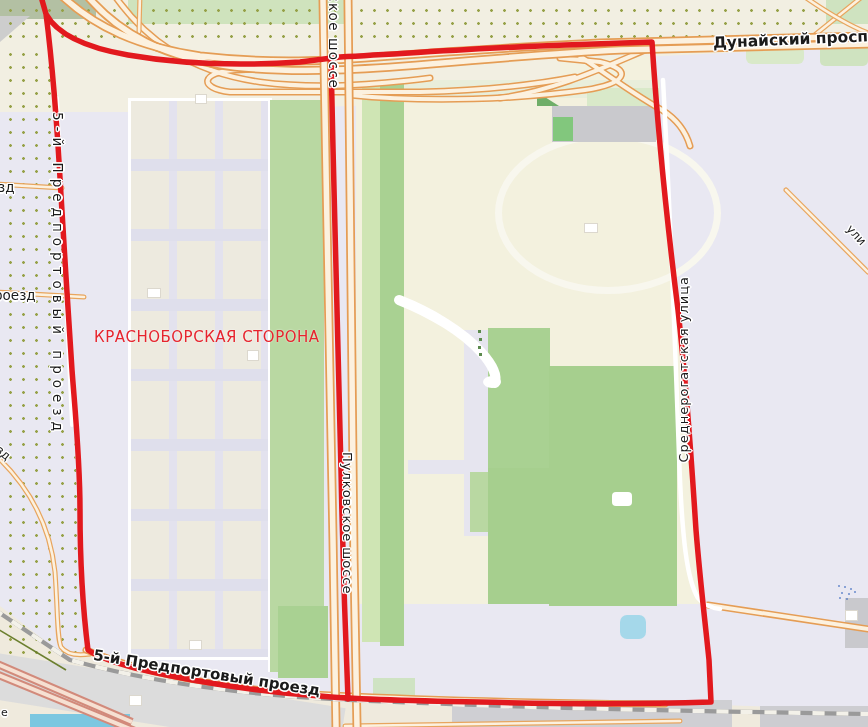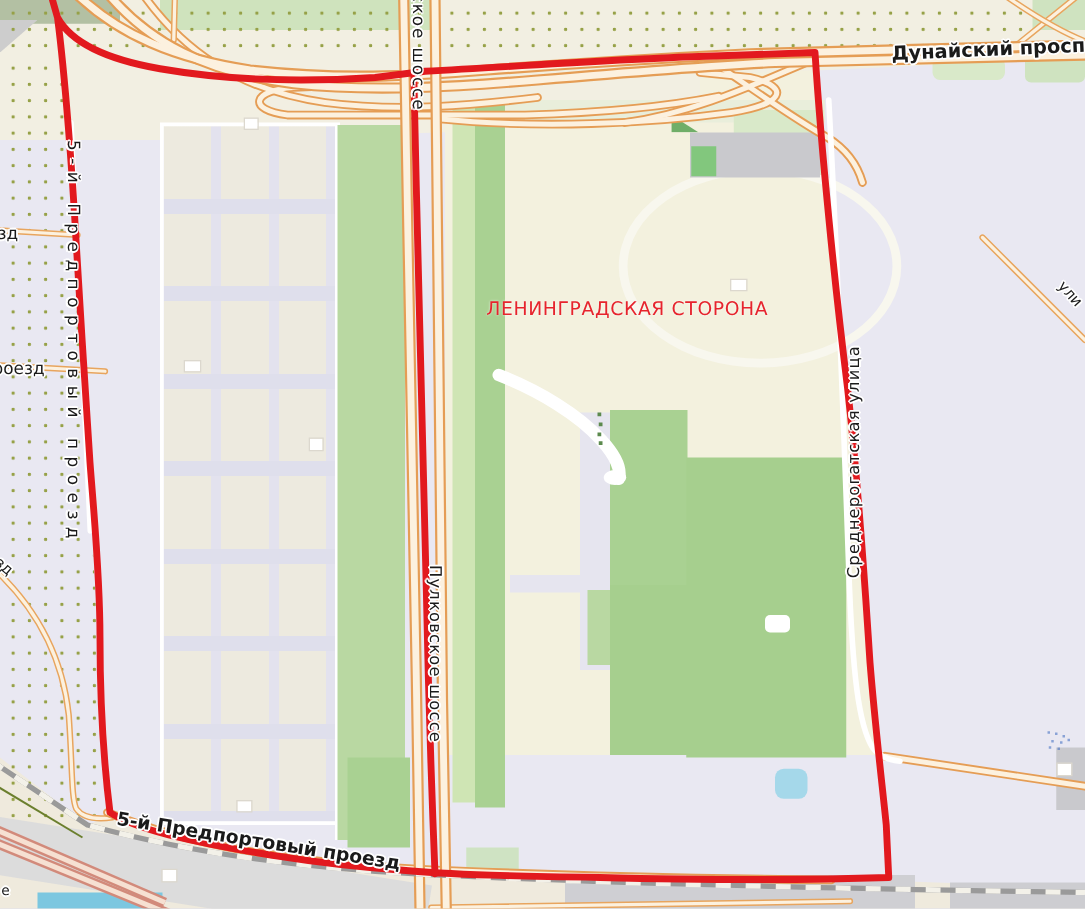--- a/index.html
+++ b/index.html
@@ -237,17 +237,17 @@
 
   <div class="lbl" style="left:-4px;top:446px;font-size:12px;transform:rotate(40deg);">
     <span>зд</span></div>
 
   <div class="lbl" style="left:845px;top:228px;font-size:12px;transform:rotate(48deg);">
     <span>ули</span></div>
 
   <div class="lbl" style="left:1px;top:706px;font-size:11px;">
     <span>е</span></div>
 
-
-  <div class="area-lbl" style="left:389px;top:238px;">
-    <span>ЛЕНИНГРАДСКАЯ СТОРОНА</span></div>
+  <div class="area-lbl" style="left:94px;top:328px;">
+    <span>КРАСНОБОРСКАЯ СТОРОНА</span></div>
+
 
 </div>
 
 </body></html>

